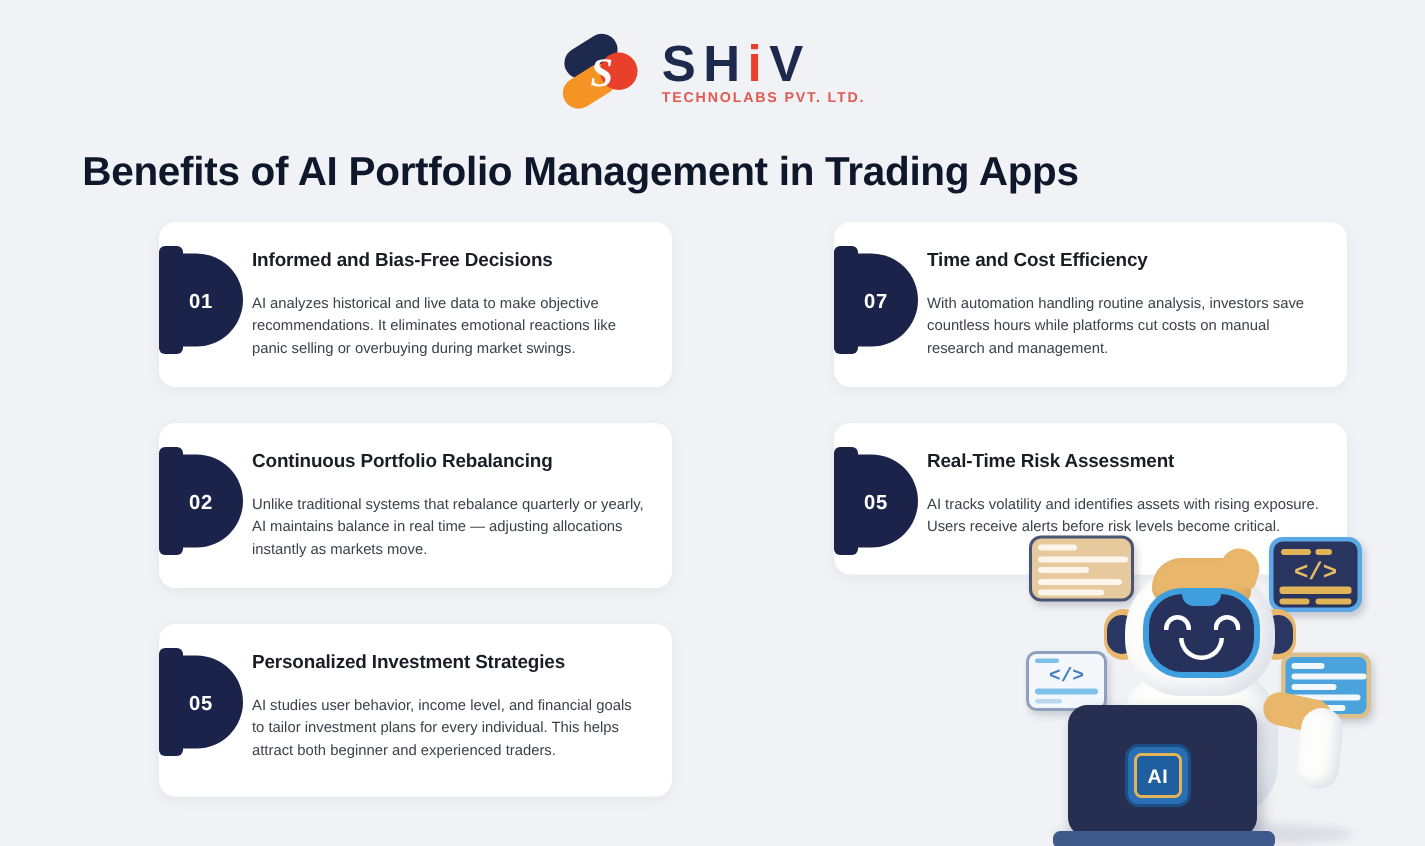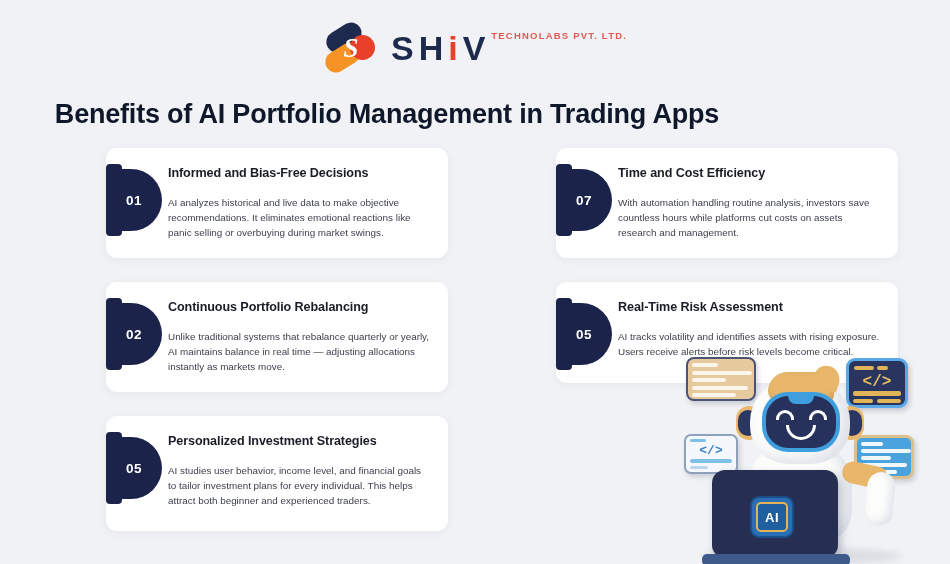--- a/index.html
+++ b/index.html
@@ -31,21 +31,21 @@
   .lm-red {
     position:absolute; right:6px; top:11px; width:25px; height:25px;
     background:#e8402a; border-radius:50%;
   }
   .lm-s {
     position:absolute; left:18px; top:8px; width:20px; height:32px;
     color:#ffffff; font-size:27px; font-weight:bold; font-style:italic;
     line-height:32px; text-align:center; z-index:3;
     font-family:"Liberation Serif", serif;
   }
-  .logo-text { display:flex; flex-direction:row; gap:1px; }
+  .logo-text { display:flex; flex-direction:column; gap:1px; }
   .logo-shiv {
     font-size:34px; font-weight:bold; color:#1d2a4d;
     letter-spacing:5px; line-height:1; display:flex; align-items:baseline;
   }
   .logo-shiv .dot-i { color:#e8402a; }
   .logo-sub {
     font-size:9.5px; font-weight:bold; color:#e05a52;
     letter-spacing:1.2px; line-height:1;
   }
 
@@ -273,21 +273,21 @@
     <div class="col col-right">
 
       <div class="card-row">
         <div class="card">
           <div class="badge">
             <div class="badge-bar"></div>
             <div class="badge-round"></div>
             <div class="badge-num">07</div>
           </div>
           <div class="card-title">Time and Cost Efficiency</div>
-          <div class="card-body">With automation handling routine analysis, investors save countless hours while platforms cut costs on assets research and management.</div>
+          <div class="card-body">With automation handling routine analysis, investors save countless hours while platforms cut costs on manual research and management.</div>
         </div>
       </div>
 
       <div class="card-row">
         <div class="card">
           <div class="badge">
             <div class="badge-bar"></div>
             <div class="badge-round"></div>
             <div class="badge-num">05</div>
           </div>

